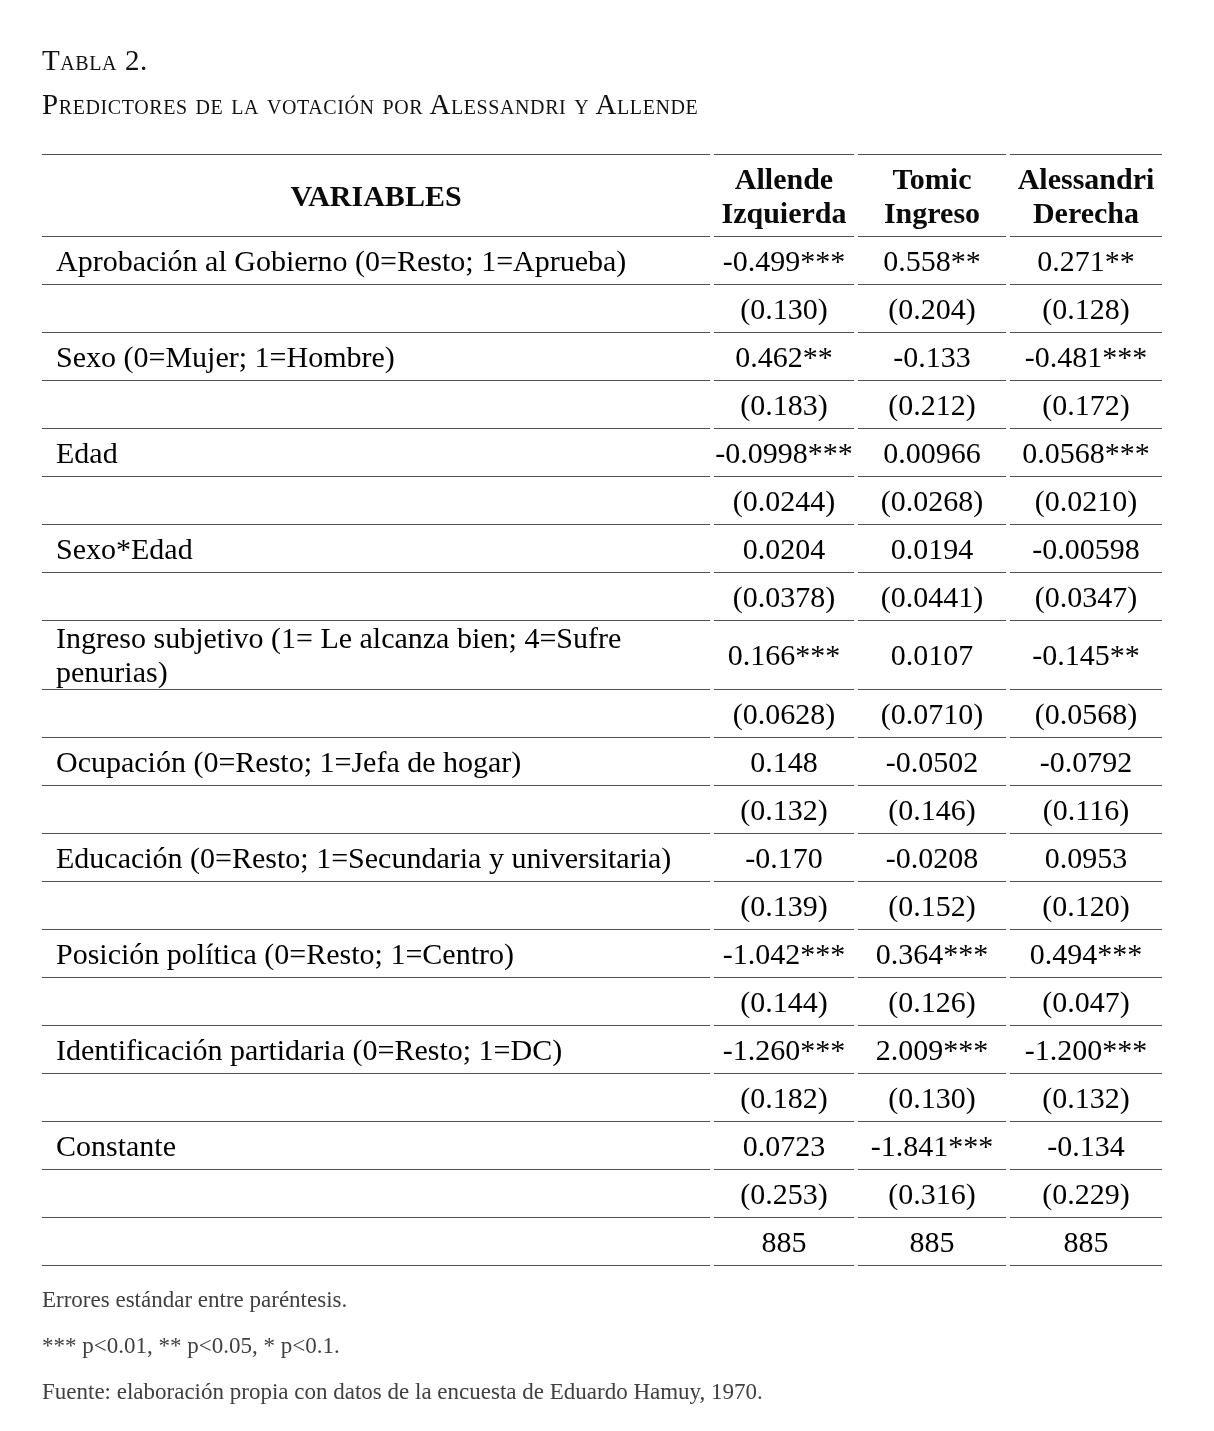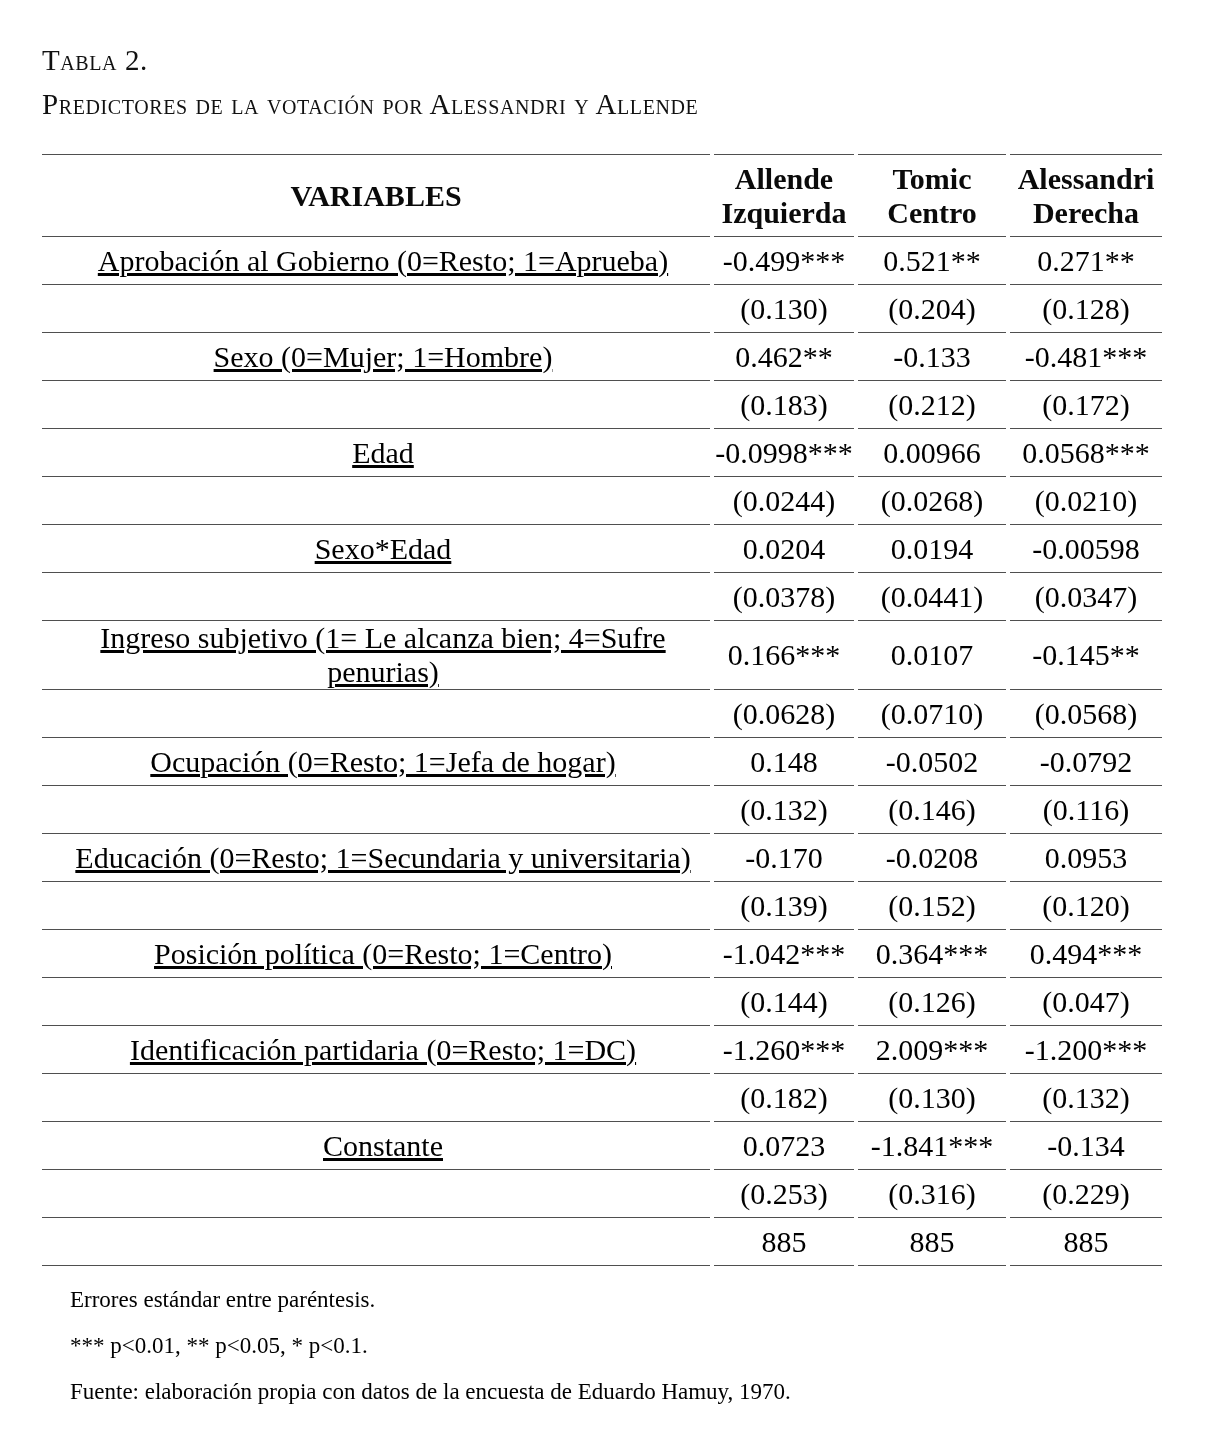--- a/index.html
+++ b/index.html
@@ -46,25 +46,24 @@
   .reg-table thead th {
     border-top: 1.5px solid #4f4f4f;
     font-weight: bold;
     height: 81px;
     white-space: pre-line;
     line-height: 34px;
     color: #0a0a0a;
   }
   .reg-table tbody td { height: 47px; }
   .reg-table td.var-cell {
-    text-align: center;
+    text-align: left;
     padding-left: 14px;
-    text-decoration: underline;
-  }
-  .notes { margin-top: 22px; font-size: 23px; color: #000000; margin-left: 28px; }
+  }
+  .notes { margin-top: 22px; font-size: 23px; color: #404040; }
   .notes p { margin: 0 0 22px 0; line-height: 24px; }
 </style>
 </head>
 <body>
 
 <div class="page">
 
   <div class="title-block">
     <div class="title-line">Tabla 2.</div>
     <div class="title-line">Predictores de la votación por Alessandri y Allende</div>
@@ -76,30 +75,30 @@
         <col class="c-n1">
         <col class="c-n2">
         <col class="c-n3">
     </colgroup>
     <thead>
       <tr>
         <th>VARIABLES</th>
         <th>Allende
 Izquierda</th>
         <th>Tomic
-Centro</th>
+Ingreso</th>
         <th>Alessandri
 Derecha</th>
       </tr>
     </thead>
     <tbody id="table-body">
         <tr>
           <td class="var-cell">Aprobación al Gobierno (0=Resto; 1=Aprueba)</td>
           <td>-0.499***</td>
-          <td>0.521**</td>
+          <td>0.558**</td>
           <td>0.271**</td>
         </tr>
         <tr>
           <td class="var-cell"></td>
           <td>(0.130)</td>
           <td>(0.204)</td>
           <td>(0.128)</td>
         </tr>
         <tr>
           <td class="var-cell">Sexo (0=Mujer; 1=Hombre)</td>

